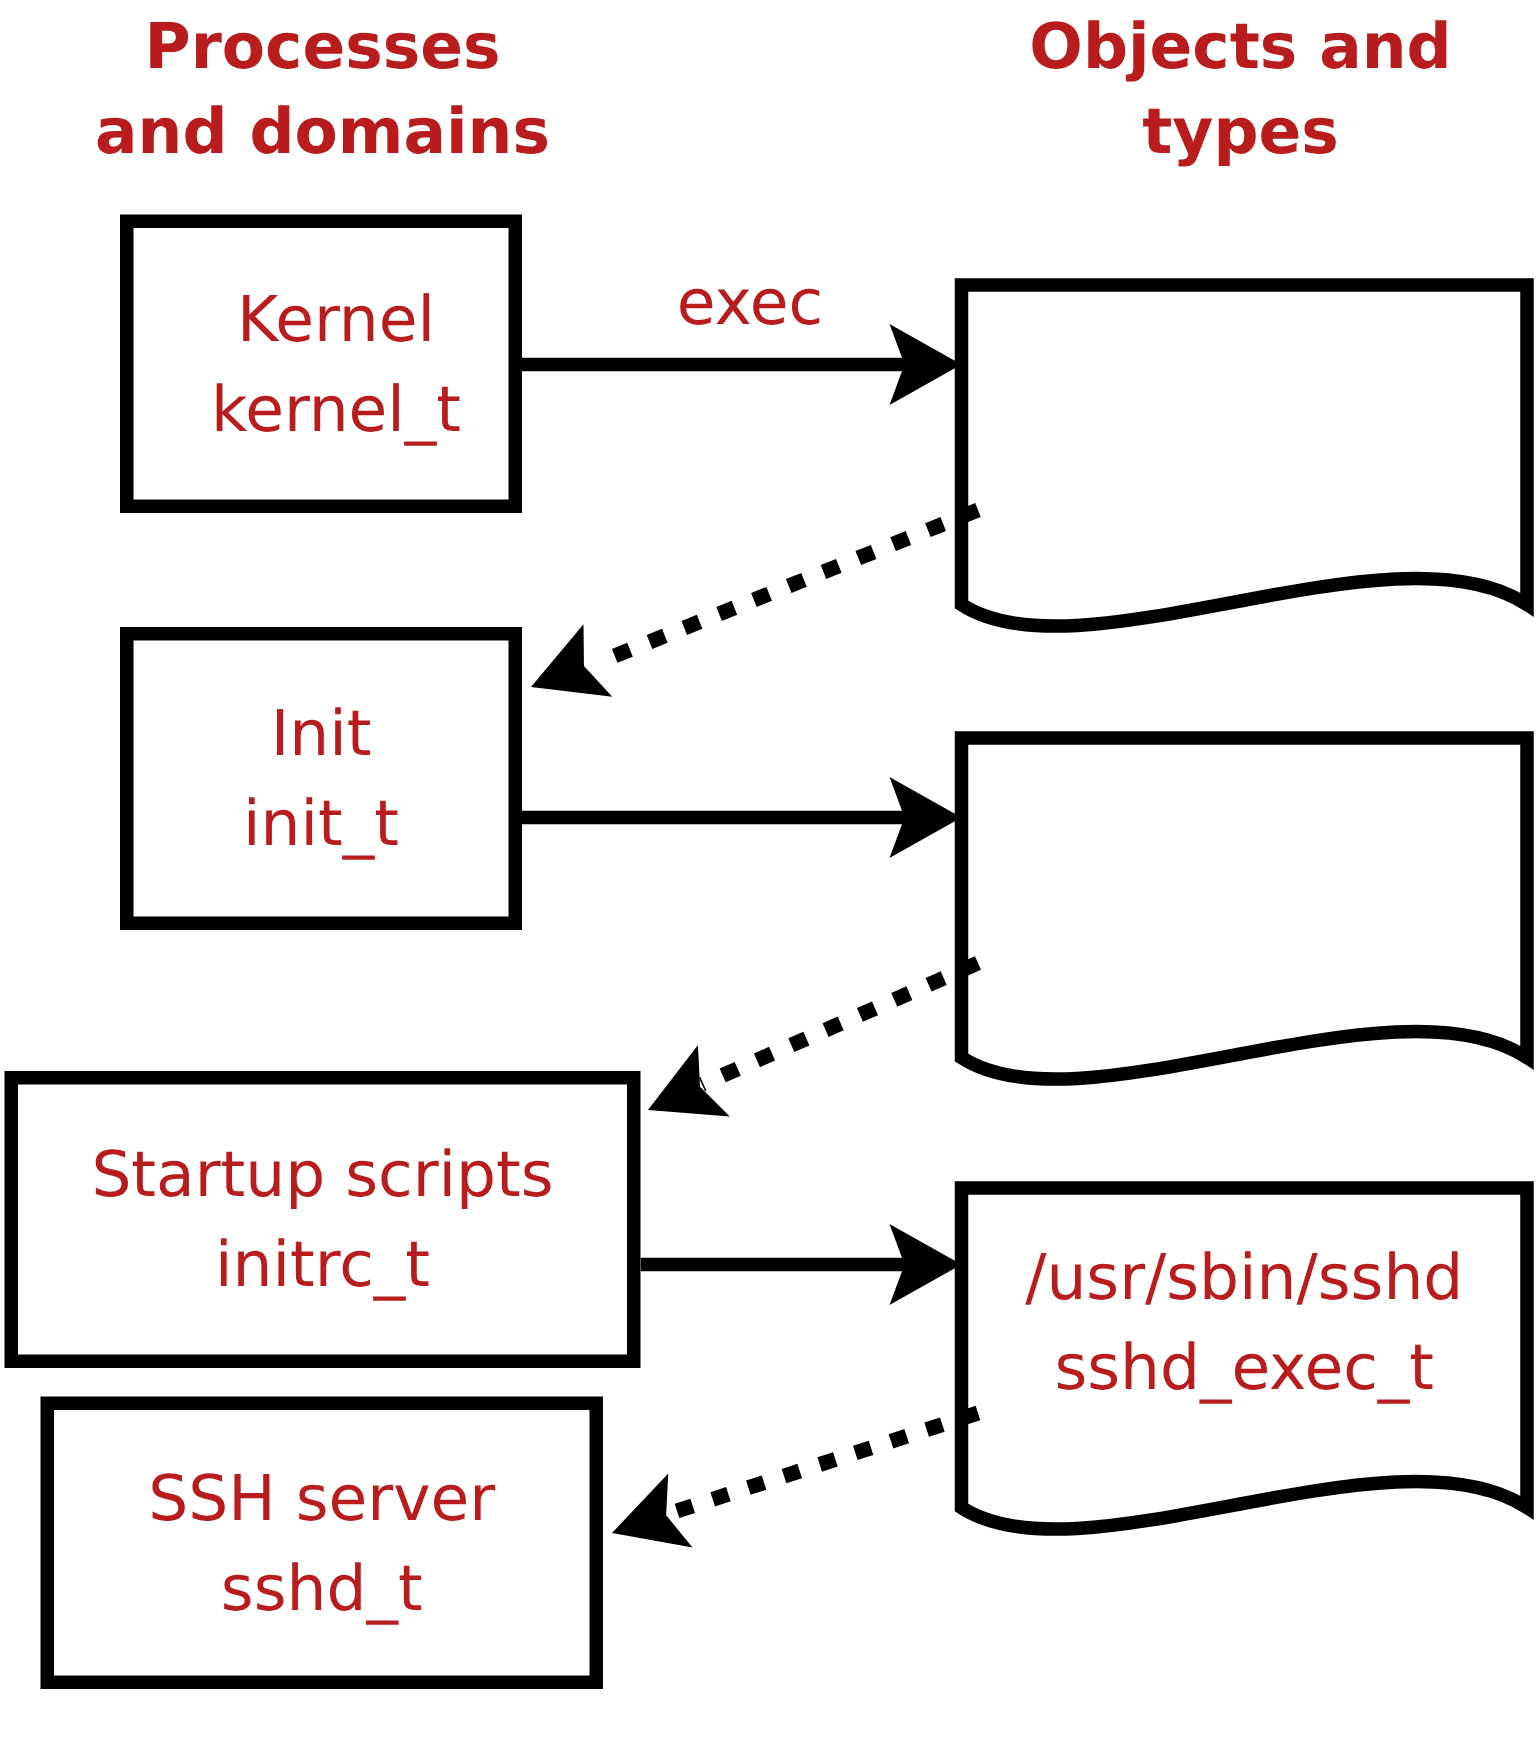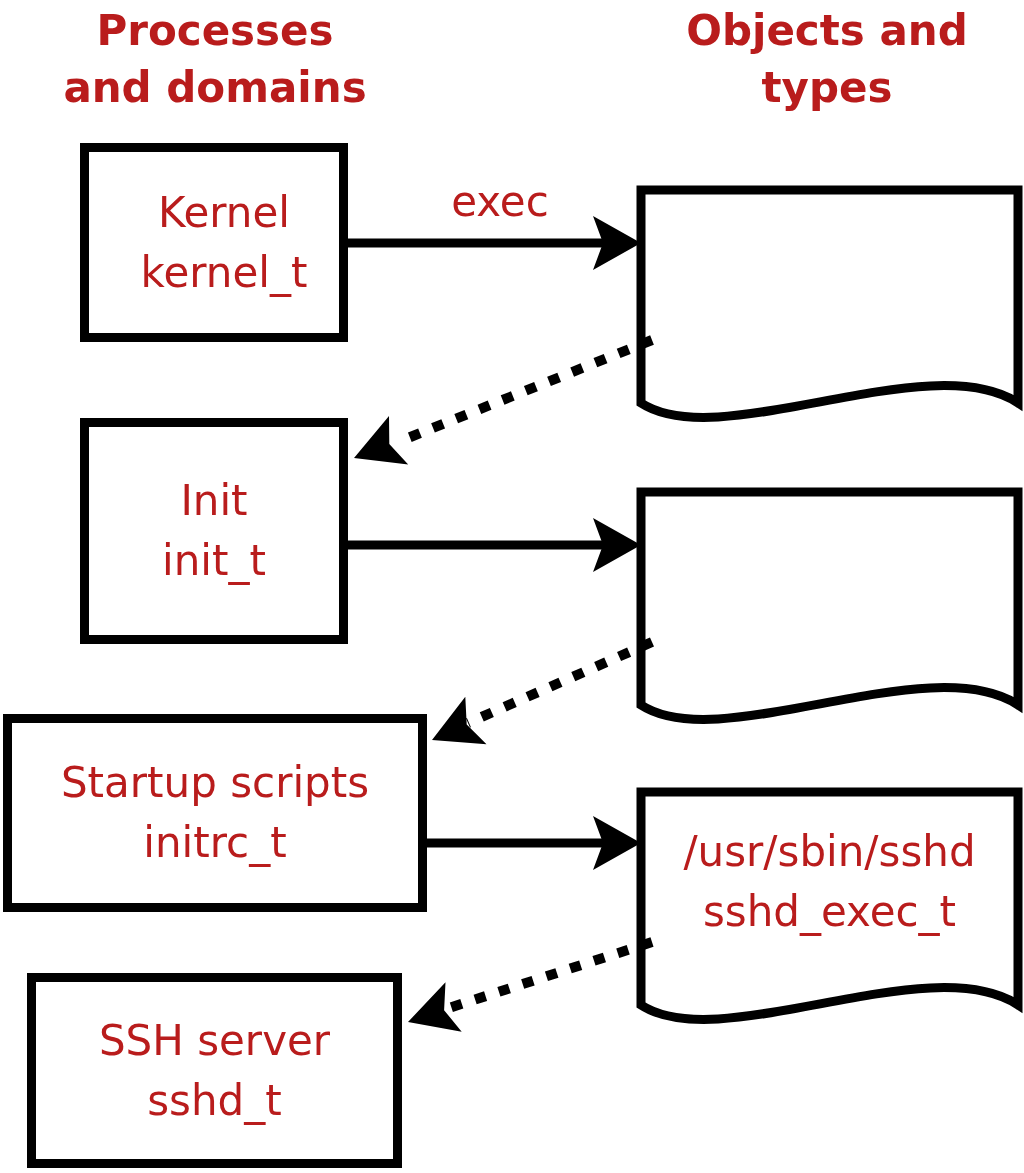--- a/index.html
+++ b/index.html
@@ -40,23 +40,23 @@
     display: flex;
     flex-direction: column;
     align-items: center;
     justify-content: center;
     text-align: center;
     font-size: 42px;
     line-height: 60px;
     z-index: 2;
   }
   #box-kernel  { left: 80px; top: 143px;  width: 268px; height: 199px; padding-left: 20px; }
-  #box-init    { left: 80px; top: 418px;  width: 268px; height: 226px; }
+  #box-init    { left: 80px; top: 418px;  width: 268px; height: 202px; }
   #box-startup { left: 3px;  top: 714px;  width: 424px; height: 198px; }
-  #box-ssh     { left: 27px; top: 973px;  width: 375px; height: 195px; }
+  #box-ssh     { left: 27px; top: 931px;  width: 375px; height: 195px; }
 
   .doc-label {
     position: absolute;
     width: 377px;
     height: 180px;
     left: 641px;
     display: flex;
     flex-direction: column;
     align-items: center;
     justify-content: center;

